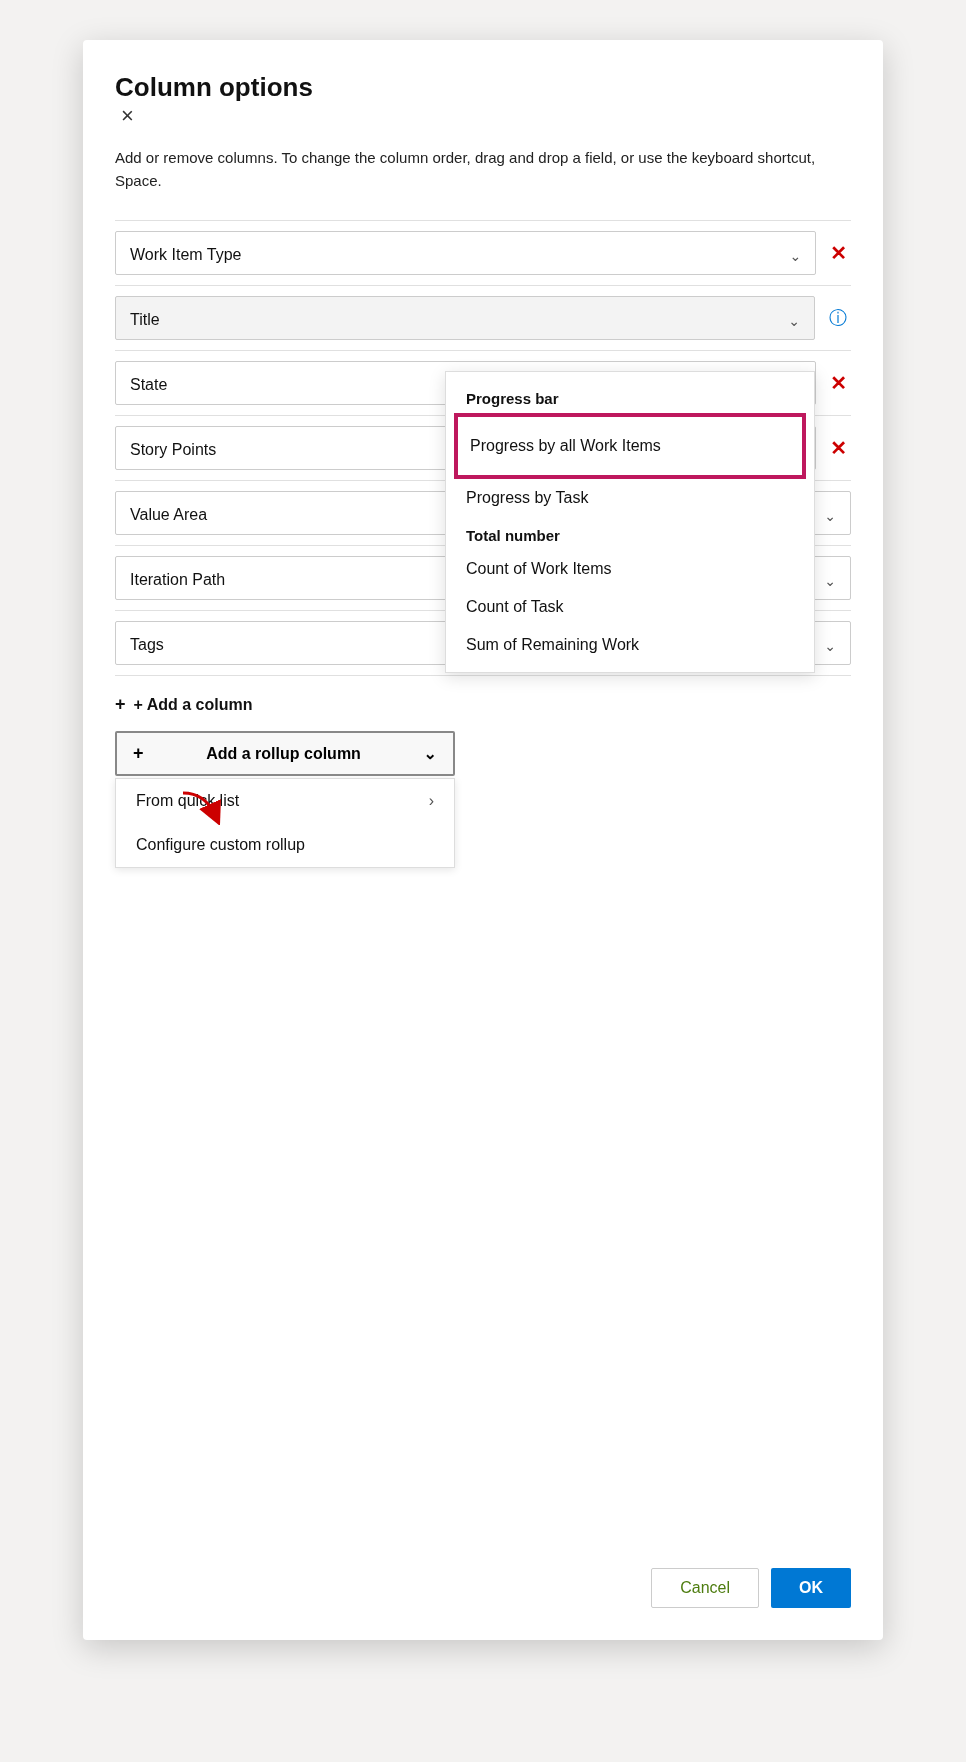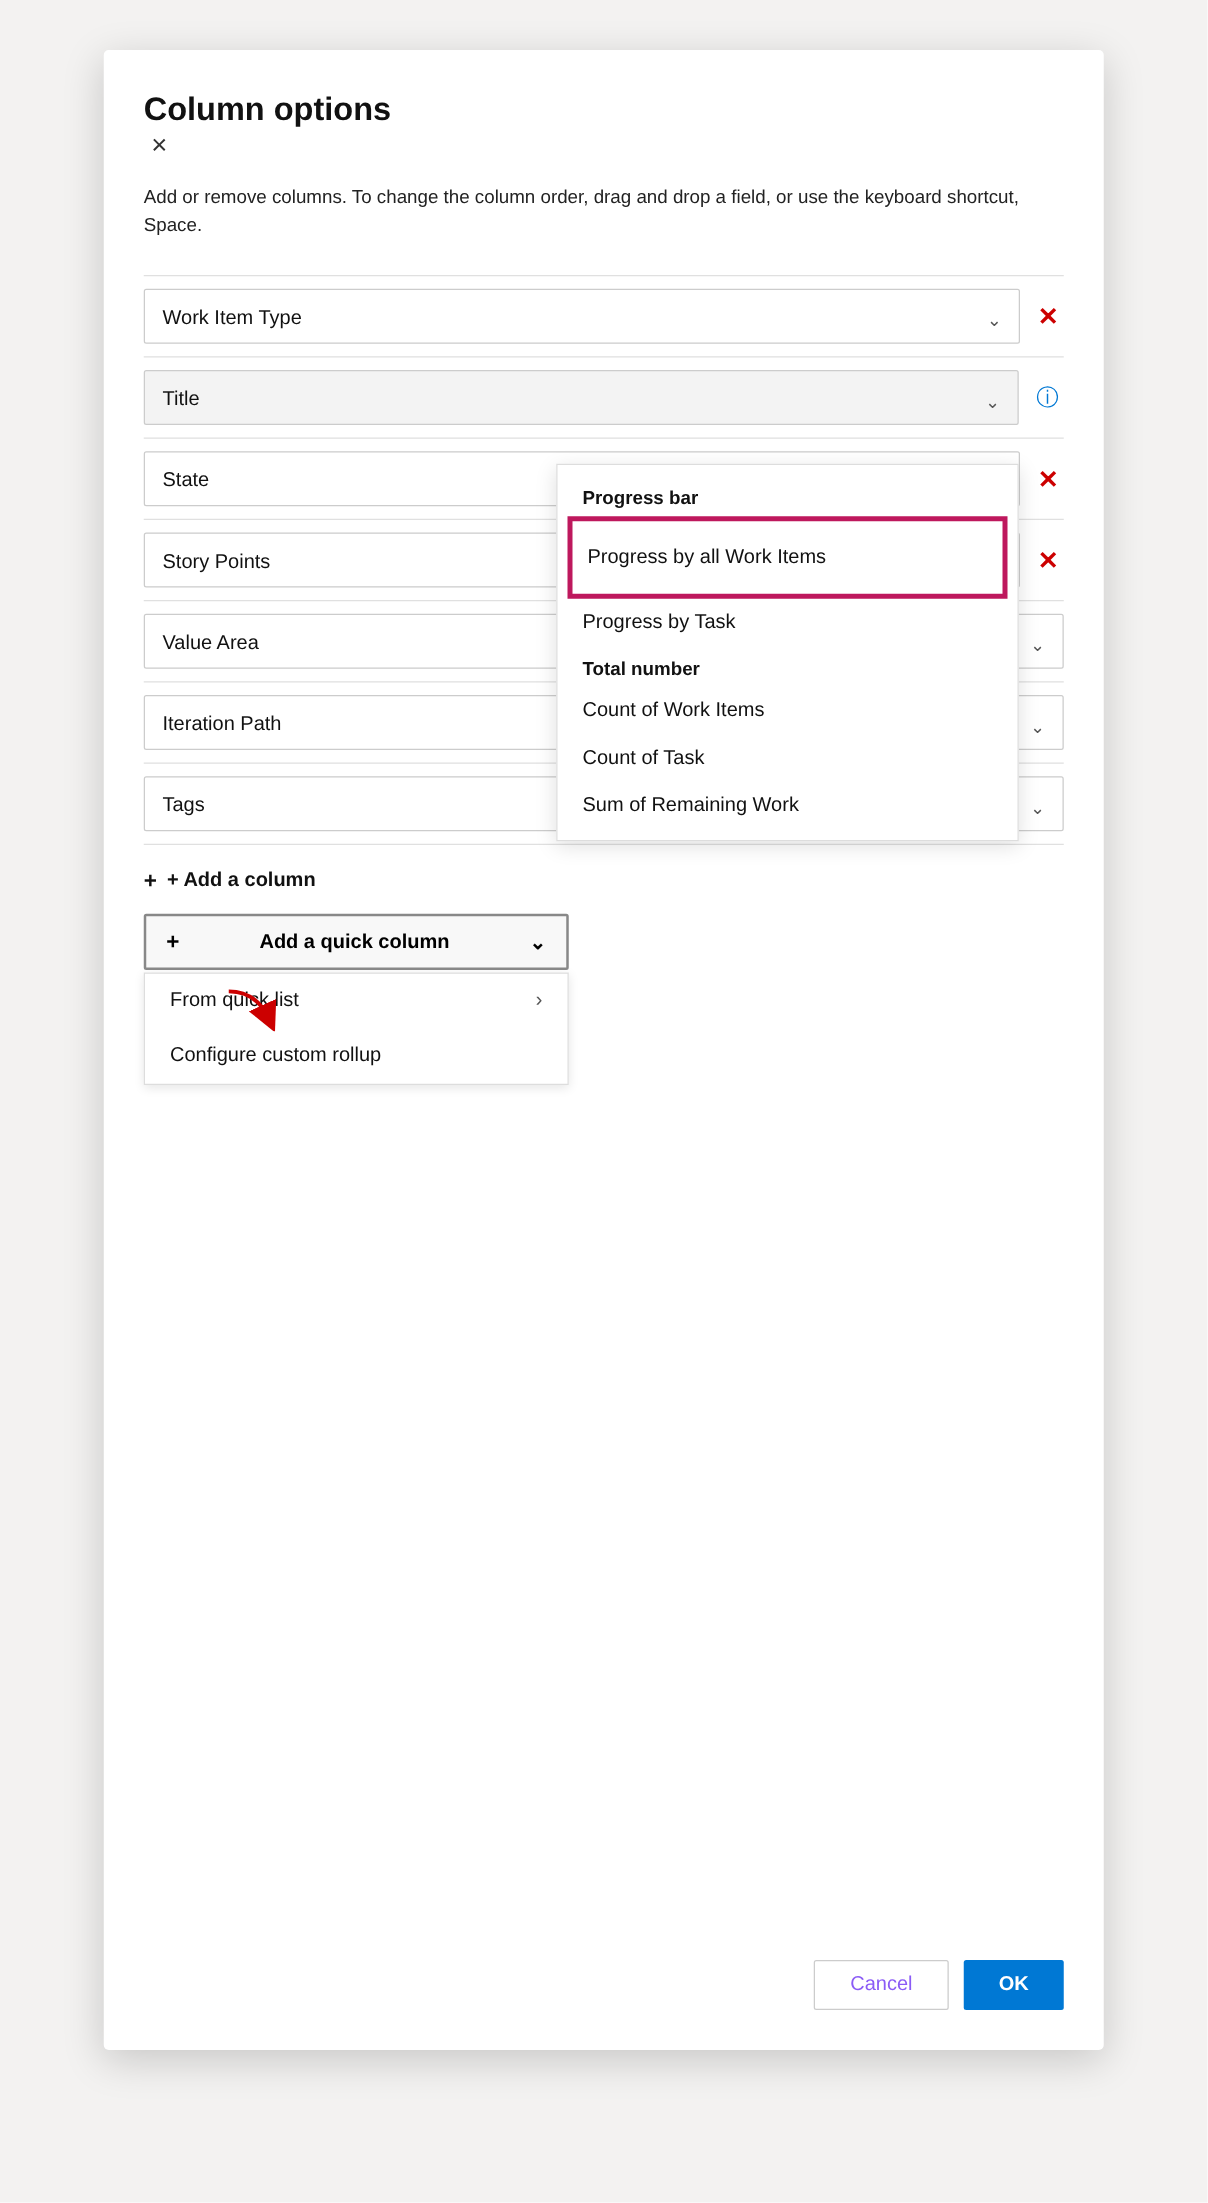--- a/index.html
+++ b/index.html
@@ -203,21 +203,21 @@
       bottom: 32px;
       right: 32px;
     }
     .btn-cancel {
       background: #fff;
       border: 1px solid #ccc;
       border-radius: 2px;
       padding: 10px 28px;
       font-size: 16px;
       cursor: pointer;
-      color: #8b5cf6;
+      color: #4d7c0f;
     }
     .btn-ok {
       background: #0078d4;
       border: none;
       border-radius: 2px;
       padding: 10px 28px;
       font-size: 16px;
       cursor: pointer;
       color: #fff;
       font-weight: 600;
@@ -310,21 +310,21 @@
     </div>
 
     <div class="add-column-row">
       <span class="add-icon">+</span>
       <span>+ Add a column</span>
     </div>
 
     <div class="rollup-section">
       <button class="rollup-btn">
         <span class="add-icon">+</span>
-        <span class="btn-label">Add a quick column</span>
+        <span class="btn-label">Add a rollup column</span>
         <span>⌄</span>
       </button>
 
       <div class="arrow-indicator">
         <svg viewBox="0 0 60 40" fill="none" xmlns="http://www.w3.org/2000/svg">
           <path d="M8 8 Q30 8 40 30" stroke="#cc0000" stroke-width="3" fill="none" marker-end="url(#arrowhead)"></path>
           <defs>
             <marker id="arrowhead" markerWidth="8" markerHeight="8" refX="4" refY="4" orient="auto">
               <path d="M0,0 L0,8 L8,4 z" fill="#cc0000"></path>
             </marker>

